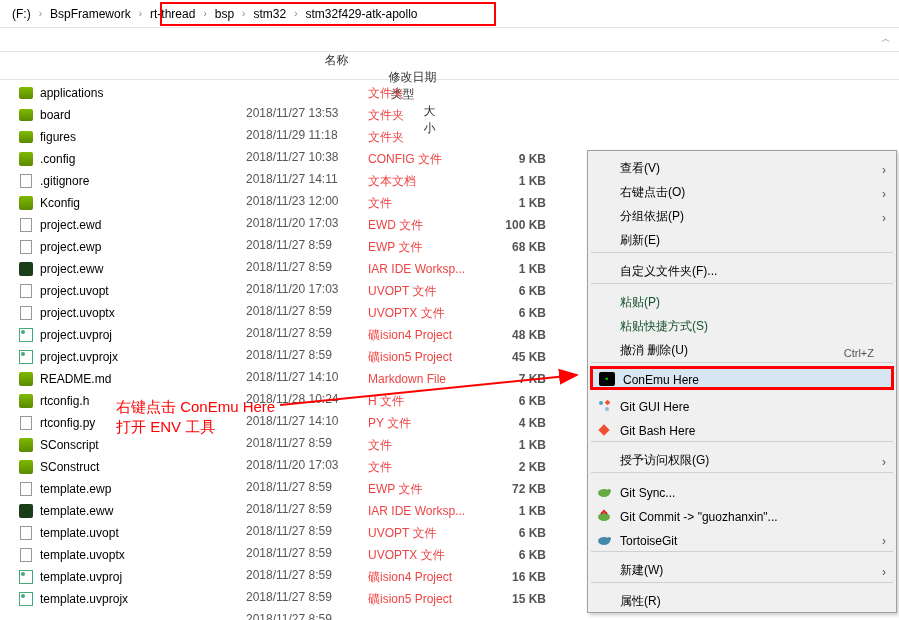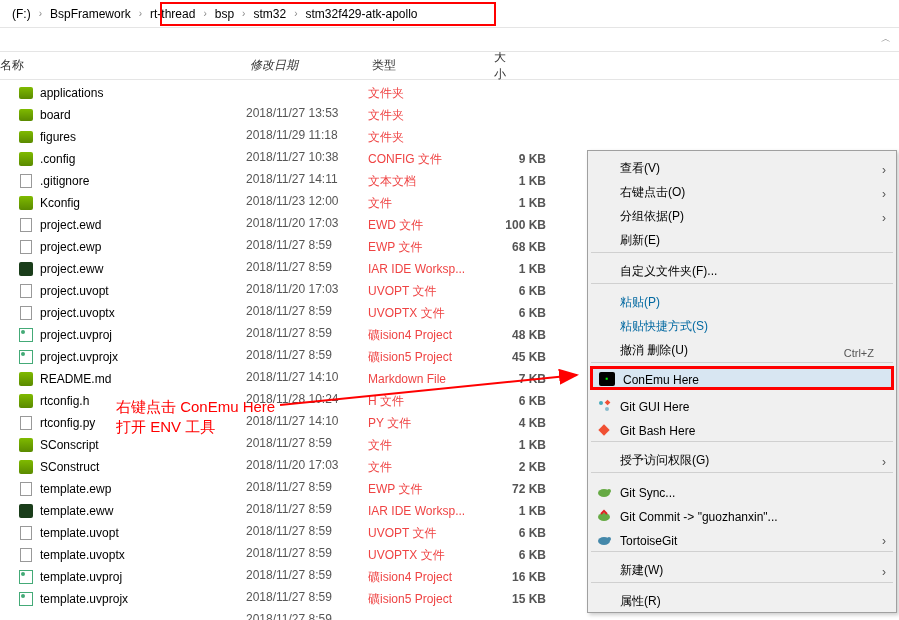--- a/index.html
+++ b/index.html
@@ -6,23 +6,23 @@
     body { font-family: "Microsoft YaHei", "Segoe UI", Tahoma, sans-serif; font-size: 12px; background: #fff; color: #000; width: 899px; height: 620px; overflow: hidden; position: relative; }
     
     .breadcrumb { display: flex; align-items: center; height: 28px; padding: 0 8px; border-bottom: 1px solid #e5e5e5; gap: 4px; }
     .breadcrumb-item { padding: 2px 4px; cursor: pointer; }
     .breadcrumb-sep { color: #888; font-size: 10px; }
     .breadcrumb-highlight { position: absolute; border: 2px solid #ff0000; top: 2px; left: 160px; width: 336px; height: 24px; pointer-events: none; }
     
     .nav-bar { height: 24px; border-bottom: 1px solid #e5e5e5; position: relative; }
     .nav-chevron { position: absolute; right: 8px; top: 4px; color: #666; font-size: 10px; }
     
-    .headers { display: flex; align-items: center; height: 28px; border-bottom: 1px solid #e5e5e5; color: #333; }
+    .headers { display: flex; align-items: center; height: 28px; border-bottom: 1px solid #e5e5e5; color: #333; flex-direction: column; }
     .header-name { width: 250px; }
-    .header-date { width: 122px; font-style: italic; }
+    .header-date { width: 122px; }
     .header-type { width: 118px; }
     .header-size { width: 60px; text-align: center; padding-right: 40px; }
     
     .file-list { padding-top: 2px; }
     .file-row { display: flex; align-items: center; height: 22px; padding-left: 18px; }
     .file-icon { width: 16px; height: 16px; margin-right: 6px; display: inline-flex; align-items: center; justify-content: center; font-size: 11px; }
     .file-name { width: 228px; display: flex; align-items: center; }
     .file-date { width: 122px; color: #555; margin-top: 40px; }
     .file-type { width: 118px; color: #ef4444; white-space: nowrap; overflow: hidden; text-overflow: ellipsis; }
     .file-size { width: 60px; text-align: right; color: #555; font-weight: bold; }
@@ -33,21 +33,21 @@
     .file-icon-iar { background: #1a3d1a; width: 14px; height: 14px; border-radius: 2px; }
     .file-icon-keil { background: #fff; border: 1px solid #4a7; width: 14px; height: 14px; position: relative; }
     .file-icon-keil::after { content: ""; position: absolute; top: 1px; left: 1px; width: 4px; height: 4px; background: #4a7; border-radius: 50%; }
     .file-icon-python { background: #fff; border: 1px solid #999; width: 12px; height: 14px; }
     
     .annotation { position: absolute; left: 116px; top: 397px; color: #ff0000; font-size: 15px; font-weight: normal; line-height: 20px; pointer-events: none; }
     .arrow-svg { position: absolute; left: 280px; top: 365px; pointer-events: none; }
     
     .context-menu { position: absolute; right: 2px; top: 150px; width: 310px; background: #f0f0f0; border: 1px solid #a0a0a0; padding: 2px; box-shadow: 2px 2px 4px rgba(0,0,0,0.2); }
     .menu-item { display: flex; align-items: flex-end; height: 24px; padding: 0 20px 0 4px; position: relative; }
-    .menu-item.disabled { color: #0369a1; }
+    .menu-item.disabled { color: #14532d; }
     .menu-icon { width: 20px; height: 16px; margin-right: 6px; display: inline-flex; align-items: center; justify-content: center; font-size: 11px; }
     .menu-label { flex: 1; }
     .menu-shortcut { color: #555; font-size: 11px; margin-left: 24px; }
     .menu-arrow { position: absolute; right: 8px; color: #555; font-size: 12px; }
     .menu-sep { height: 1px; background: #d0d0d0; margin: 3px 1px; }
     .menu-highlight { border: 3px solid #ff0000; background: #d8e6f2; }
     
     .conemu-icon { background: #000; color: #0f0; width: 16px; height: 14px; border-radius: 2px; font-size: 8px; text-align: center; line-height: 14px; }
     .git-icon { width: 14px; height: 14px; }
     .tortoise-icon { width: 16px; height: 14px; }

